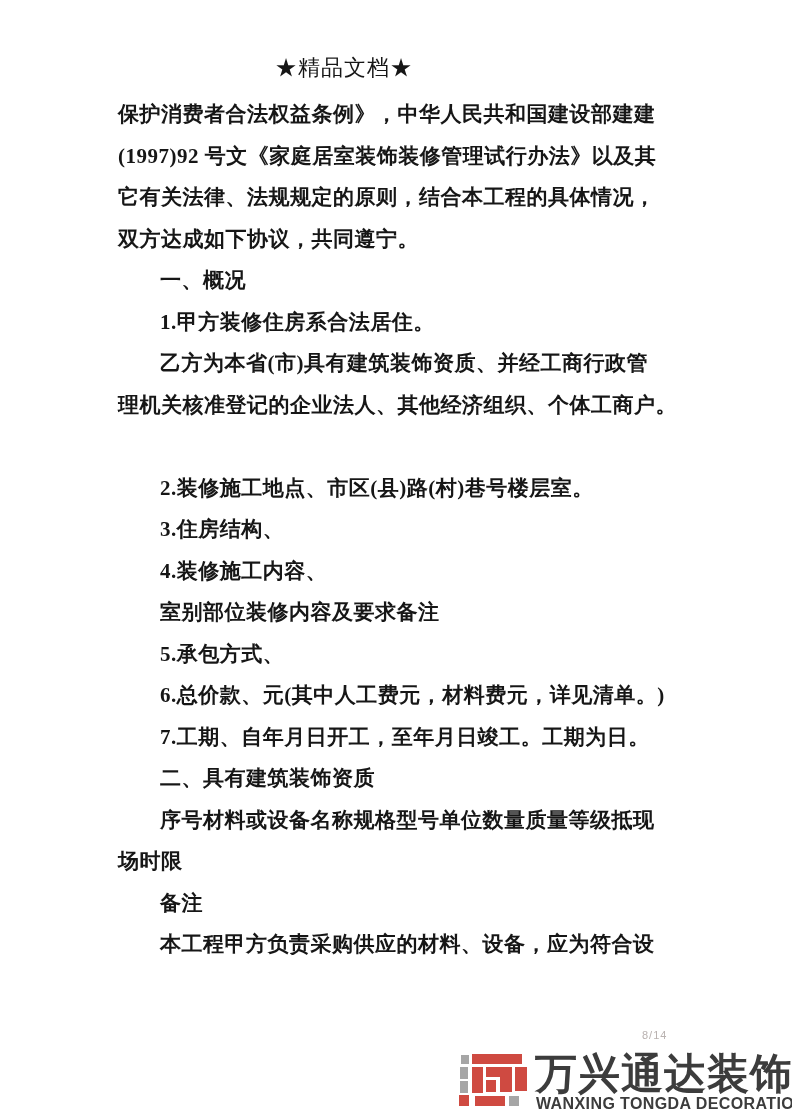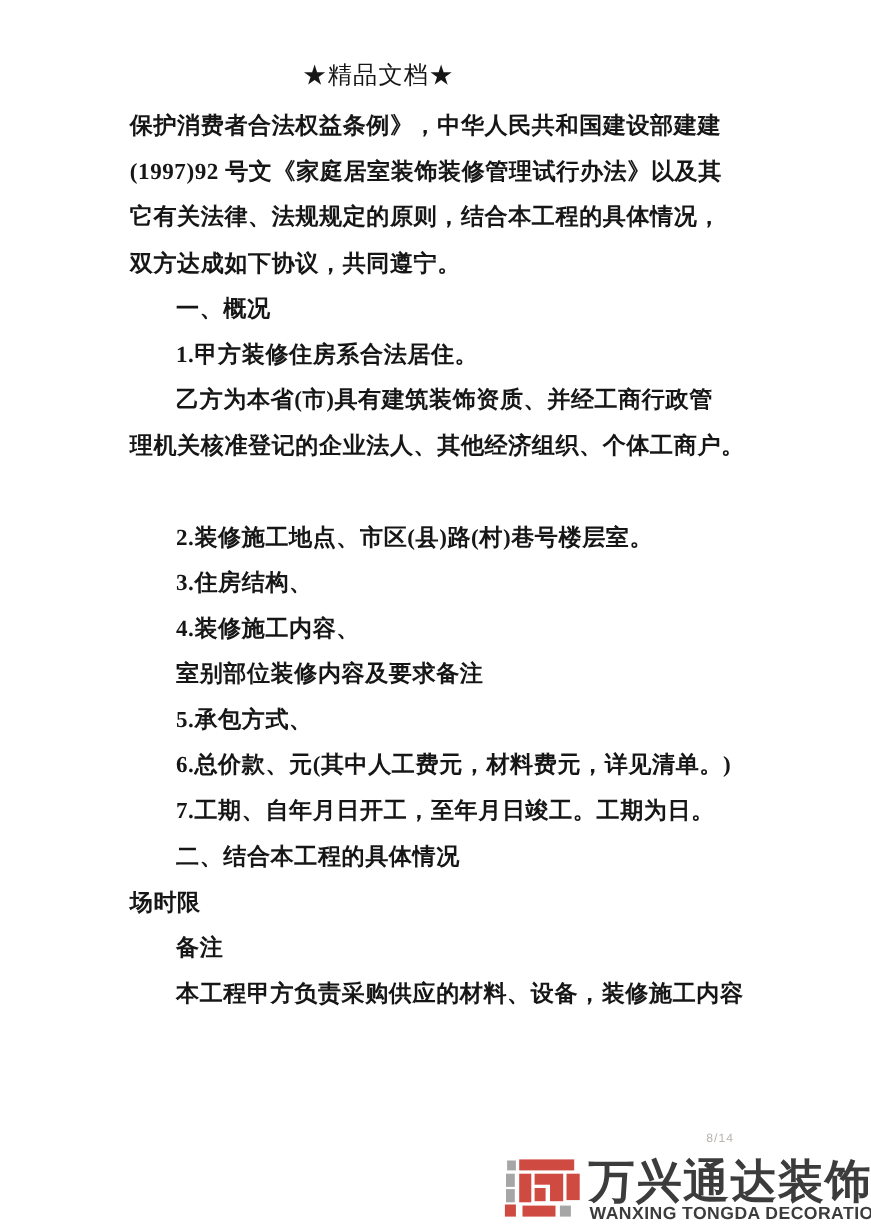--- a/index.html
+++ b/index.html
@@ -95,24 +95,25 @@
     <div class="line indent">乙方为本省(市)具有建筑装饰资质、并经工商行政管</div>
     <div class="line">理机关核准登记的企业法人、其他经济组织、个体工商户。</div>
     <div class="line blank">&nbsp;</div>
     <div class="line indent">2.装修施工地点、市区(县)路(村)巷号楼层室。</div>
     <div class="line indent">3.住房结构、</div>
     <div class="line indent">4.装修施工内容、</div>
     <div class="line indent">室别部位装修内容及要求备注</div>
     <div class="line indent">5.承包方式、</div>
     <div class="line indent">6.总价款、元(其中人工费元，材料费元，详见清单。)</div>
     <div class="line indent">7.工期、自年月日开工，至年月日竣工。工期为日。</div>
-    <div class="line indent">二、结合本工程的具体情况</div>
+    <div class="line indent">二、具有建筑装饰资质</div>
+    <div class="line indent">序号材料或设备名称规格型号单位数量质量等级抵现</div>
     <div class="line">场时限</div>
     <div class="line indent">备注</div>
-    <div class="line indent">本工程甲方负责采购供应的材料、设备，装修施工内容</div>
+    <div class="line indent">本工程甲方负责采购供应的材料、设备，应为符合设</div>
   </div>
 
 <div class="page-indicator">8/14</div>
 
 <div class="logo">
   <div class="logo-mark">
     <div class="blk gray b1"></div>
     <div class="blk red  b2"></div>
     <div class="blk gray b3"></div>
     <div class="blk gray b4"></div>

